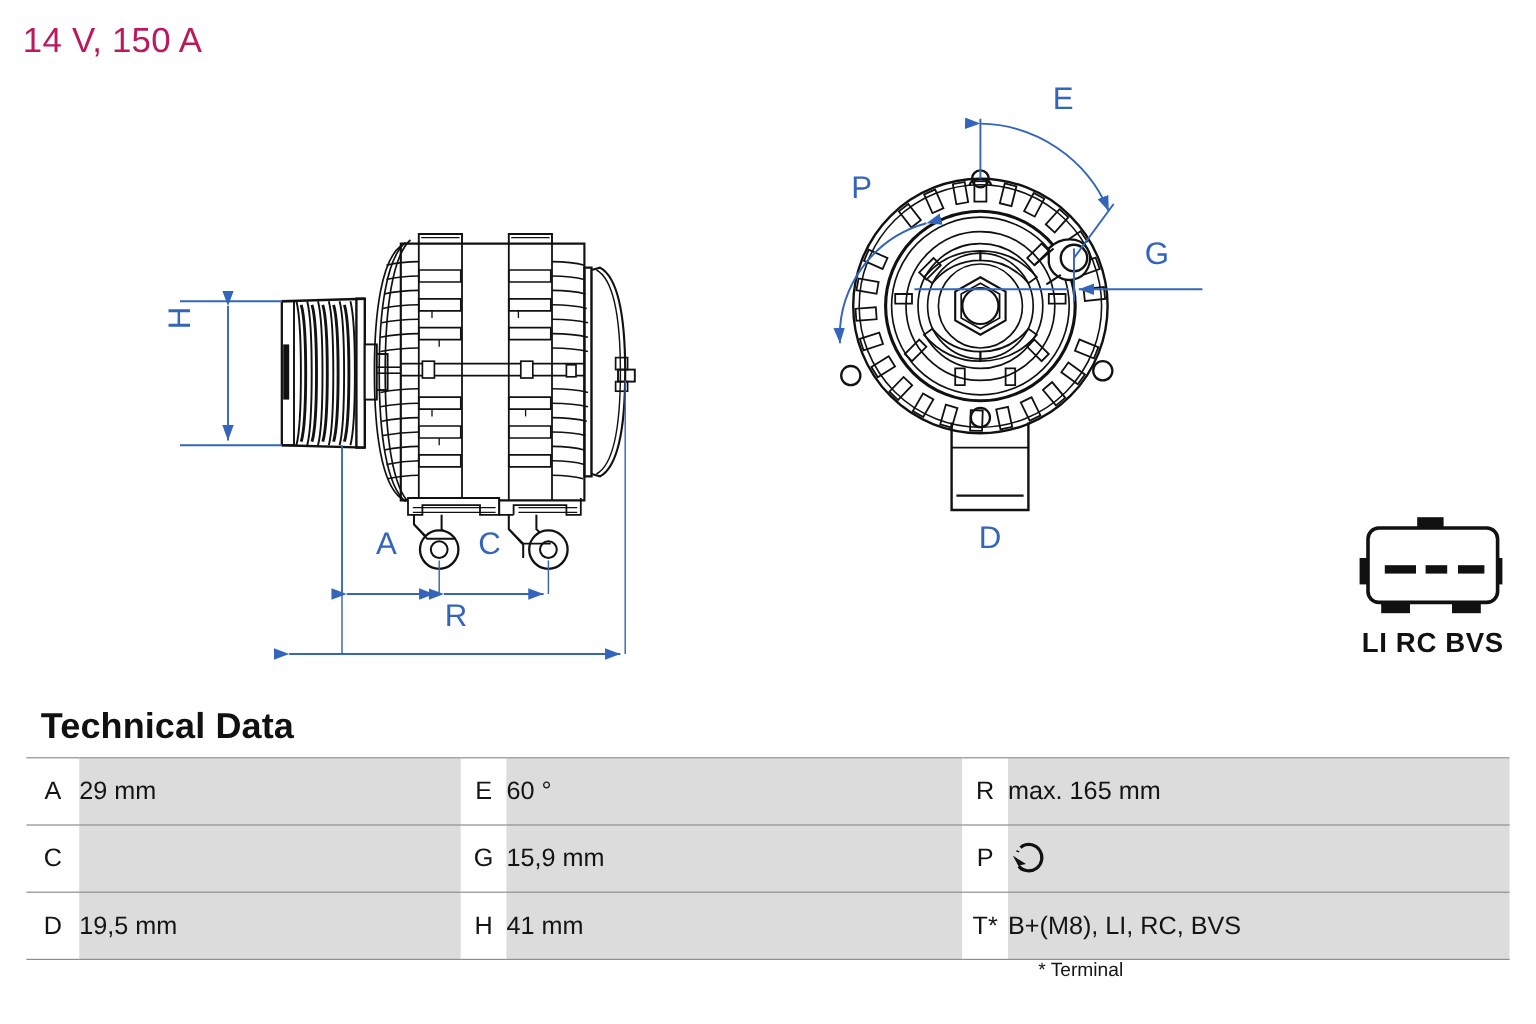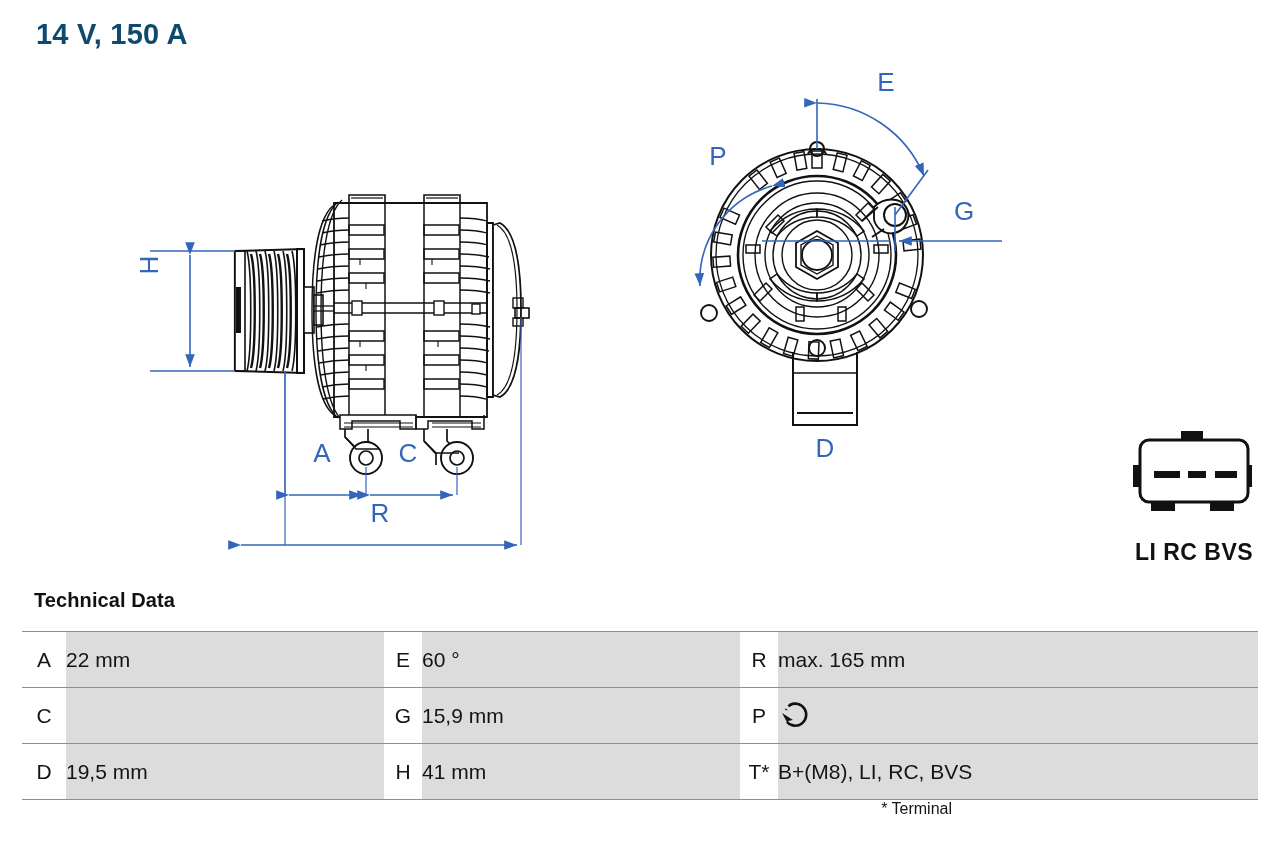--- a/index.html
+++ b/index.html
@@ -12,26 +12,26 @@
     height: 853px;
     position: relative;
     font-family: "Liberation Sans", sans-serif;
     color: #111111;
     overflow: hidden;
   }
 
   
   #page-title {
     position: absolute;
-    left: 36px;
+    left: 19px;
     top: 18px;
     font-size: 29px;
-    font-weight: 700;
+    font-weight: 400;
     letter-spacing: 0.2px;
-    color: #0c4a6e;
+    color: #be185d;
   }
 
   
   #drawing-area {
     position: absolute;
     left: 0;
     top: 55px;
     width: 1280px;
     height: 520px;
   }
@@ -45,29 +45,29 @@
     left: 1118px;
     top: 425px;
     width: 152px;
     text-align: center;
   }
   #connector-label {
     font-size: 23px;
     font-weight: 700;
     letter-spacing: 0.5px;
     color: #111111;
-    margin-top: 20px;
+    margin-top: 2px;
   }
 
   
   #tech-heading {
     position: absolute;
     left: 34px;
     top: 589px;
-    font-size: 20px;
+    font-size: 30px;
     font-weight: 700;
     color: #111111;
     letter-spacing: 0.1px;
   }
 
   #tech-table {
     position: absolute;
     left: 22px;
     top: 631px;
     width: 1236px;
@@ -91,33 +91,32 @@
     background: #ffffff;
     text-align: center;
     width: 44px;
   }
   td.val {
     background: #dcdcdc;
     padding-left: 14px;
   }
   td.val-a { width: 318px; }
   td.key-b { width: 38px; }
-  td.val-b { width: 318px; }
+  td.val-b { width: 380px; }
   td.key-c { width: 38px; }
   td.val-c { width: auto; }
 
   #footnote {
     position: absolute;
     left: 0;
     top: 800px;
     width: 1258px;
     text-align: right;
     font-size: 16px;
     color: #141414;
-    padding-left: 16px;
   }
   #footnote .fn-inner {
     display: inline-block;
     padding-right: 322px;
   }
 
   .rot-icon {
     display: inline-block;
     vertical-align: middle;
     line-height: 0;
@@ -520,21 +519,21 @@
   </svg>
   <div id="connector-label">LI RC BVS</div>
 </div>
 
 <div id="tech-heading">Technical Data</div>
 
 <table id="tech-table">
   <tbody>
     <tr>
       <td class="key">A</td>
-      <td class="val val-a">22 mm</td>
+      <td class="val val-a">29 mm</td>
       <td class="key key-b">E</td>
       <td class="val val-b">60 °</td>
       <td class="key key-c">R</td>
       <td class="val val-c">max. 165 mm</td>
     </tr>
     <tr>
       <td class="key">C</td>
       <td class="val val-a"></td>
       <td class="key key-b">G</td>
       <td class="val val-b">15,9 mm</td>

